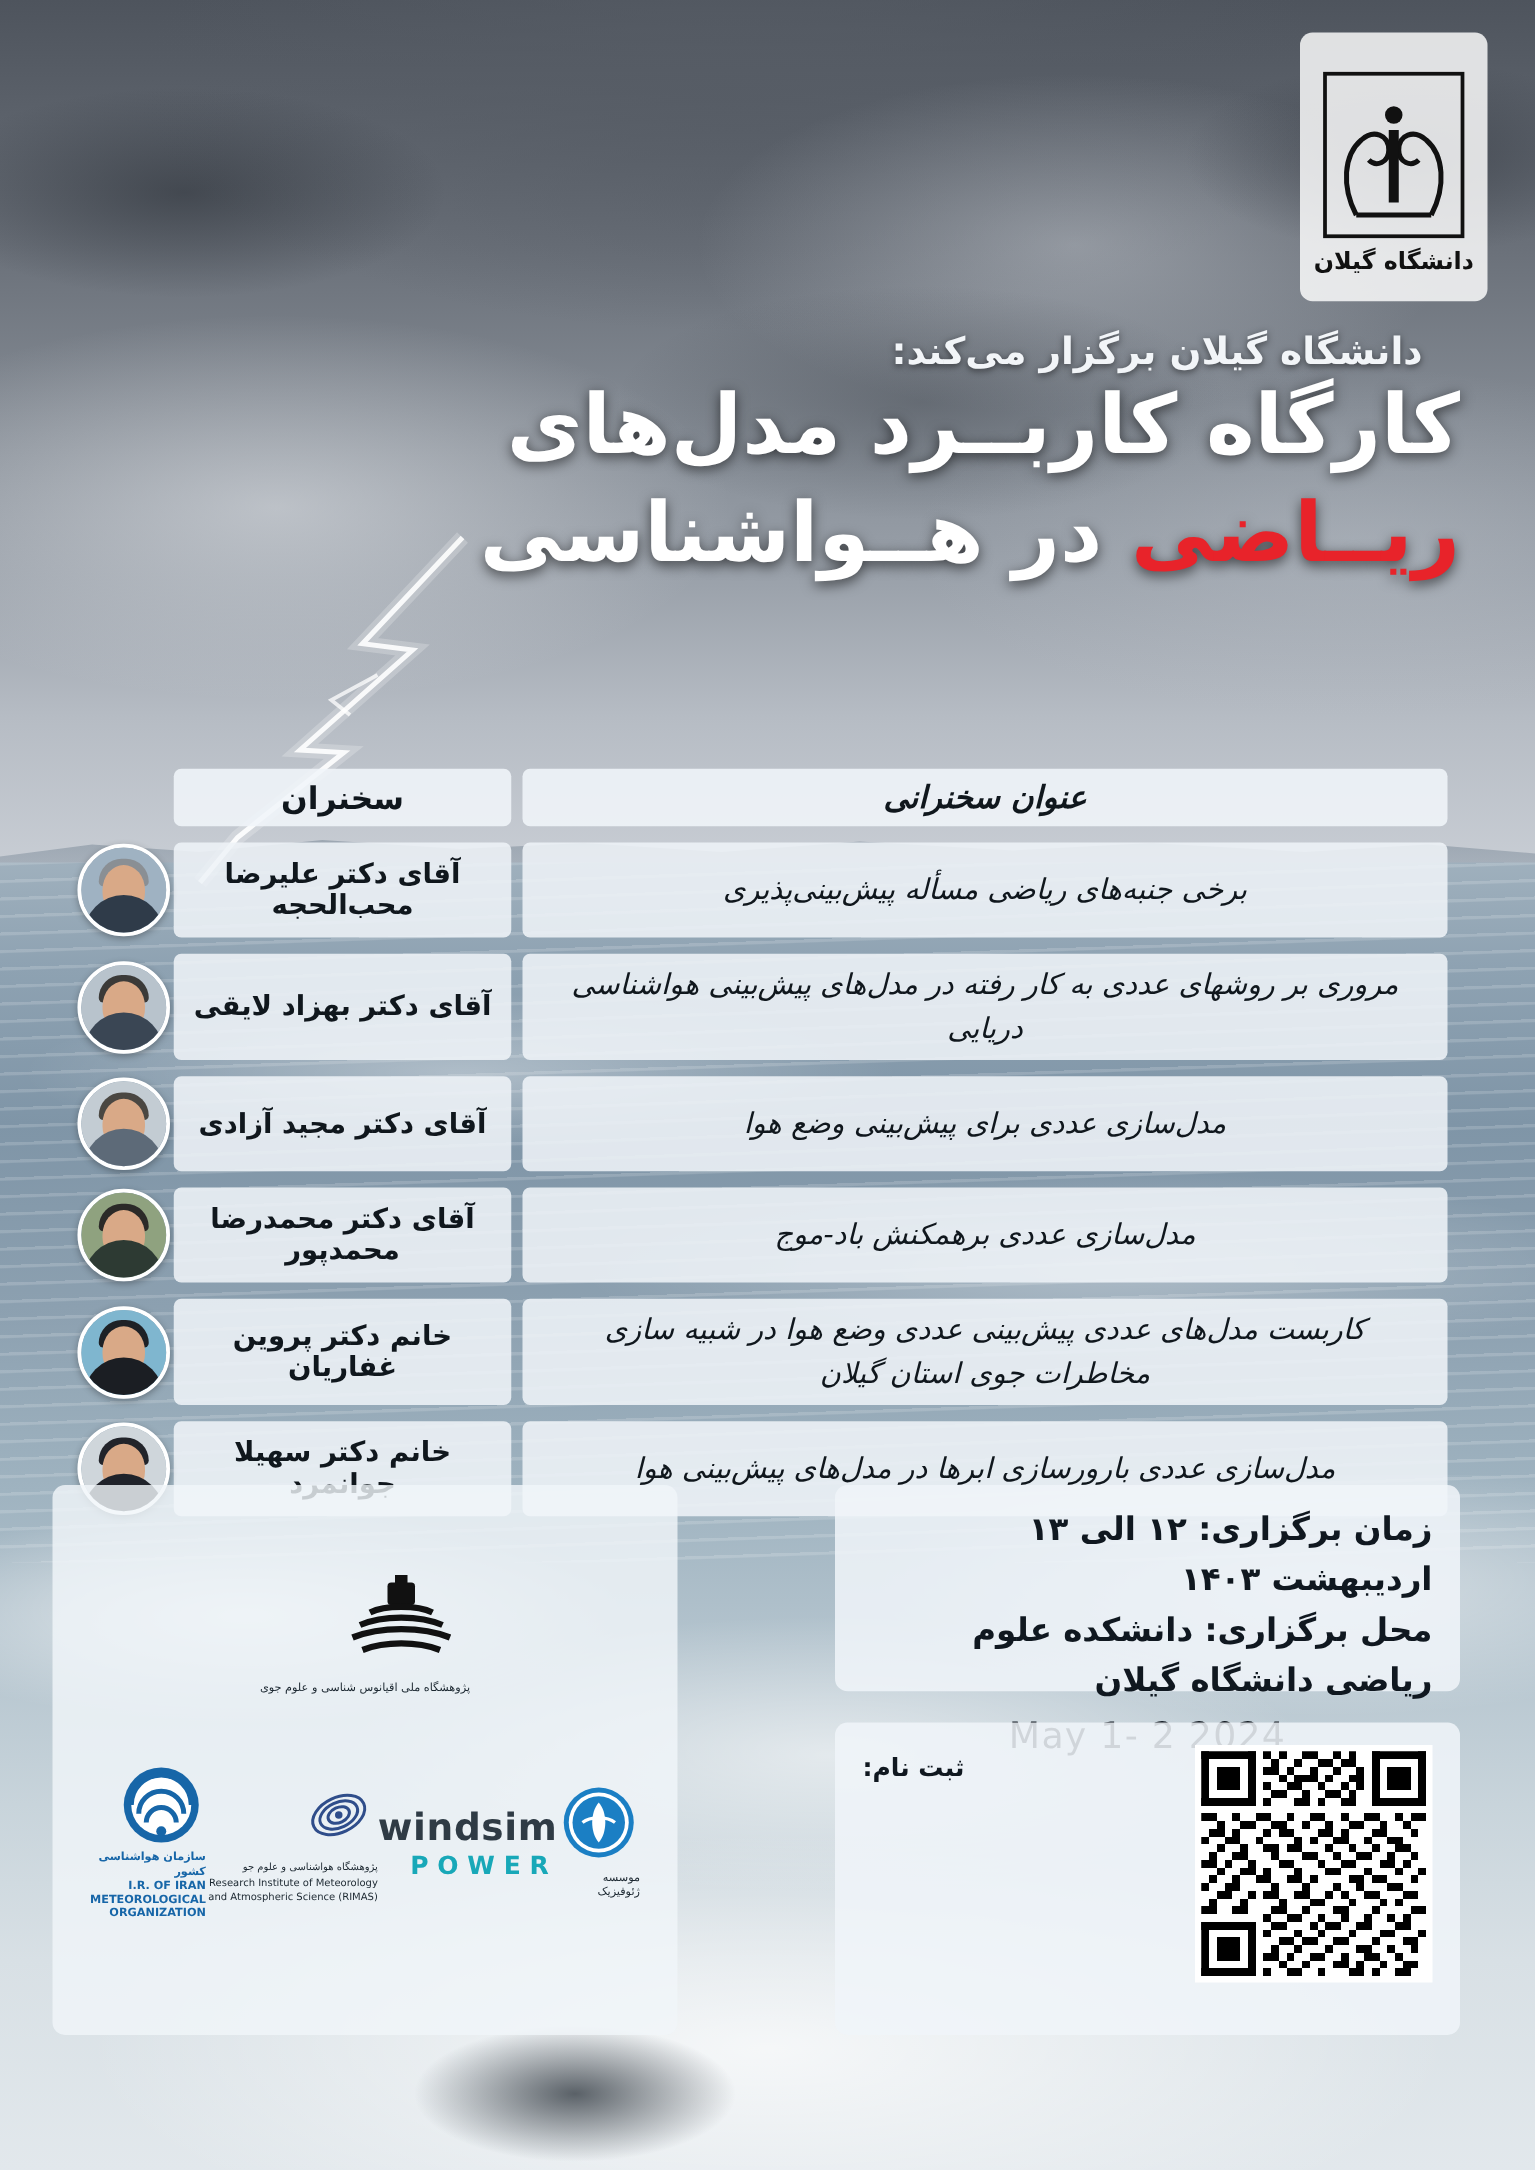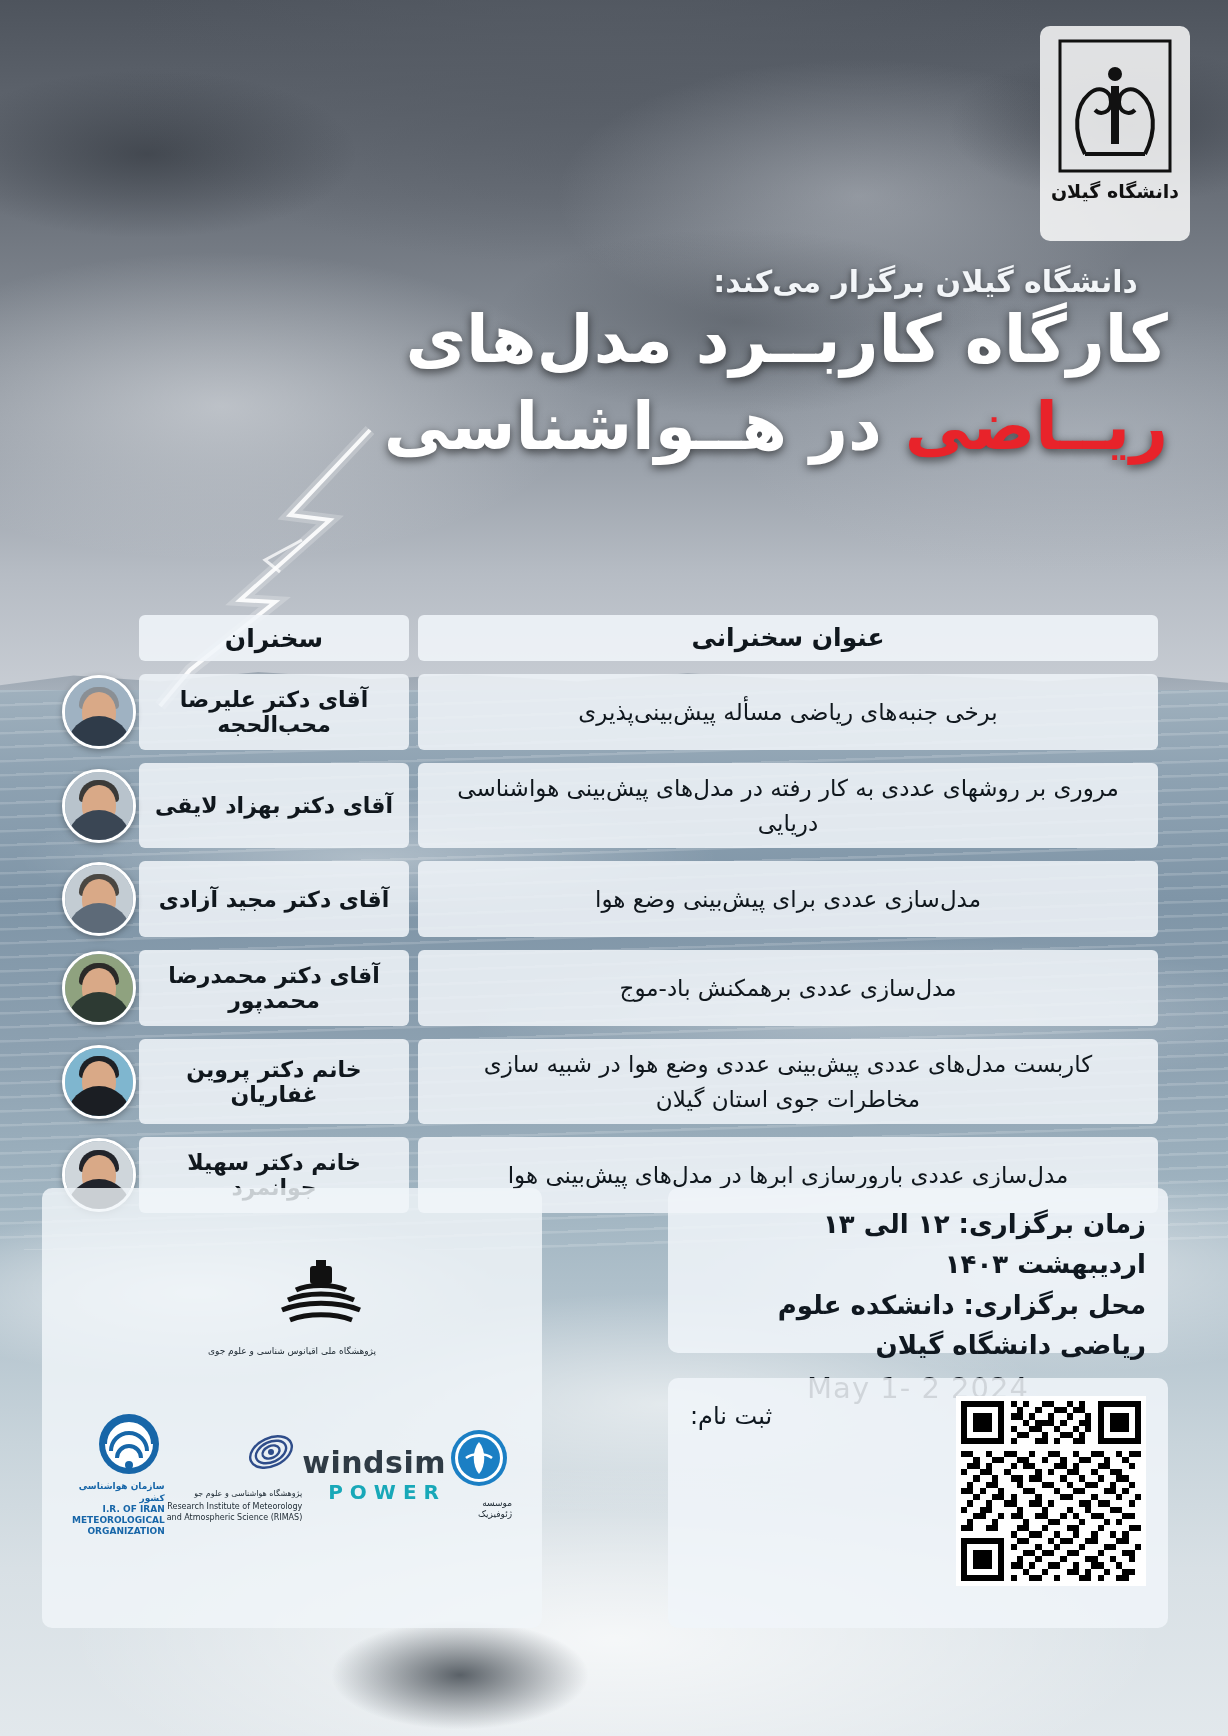--- a/index.html
+++ b/index.html
@@ -77,21 +77,21 @@
     pointer-events: none;
   }
 
   
   .uni-logo {
     position: absolute; right: 38px; top: 26px;
     width: 150px; height: 215px;
     background: rgba(255,255,255,0.82);
     border-radius: 10px;
     display: flex; flex-direction: column; align-items: center; justify-content: flex-start;
-    padding-top: 10px;
+    padding-top: 28px;
   }
   .uni-logo .mark {
     width: 120px; height: 140px;
   }
   .uni-logo .uname {
     font-size: 19px; color: #111; margin-top: 4px; font-weight: bold;
   }
 
   
   .presented-by {
@@ -124,21 +124,21 @@
     display: flex; align-items: center; justify-content: center;
     text-align: center;
     border-radius: 6px;
     color: #10171d;
   }
   .head .cell-title, .head .cell-speaker {
     background: rgba(240,245,249,0.88);
     font-weight: bold; font-size: 25px;
     height: 46px;
   }
-  .cell-title { width: 740px; margin-left: 9px; font-size: 23px; line-height: 1.5; padding: 8px 20px; min-height: 76px; }
+  .cell-title { width: 740px; margin-left: 9px; font-size: 23px; line-height: 1.5; padding: 8px 20px; min-height: 76px; font-style: italic; }
   .cell-speaker { width: 270px; font-size: 22px; font-weight: bold; padding: 4px 10px; min-height: 76px; }
   .head .cell-title { min-height: 46px; }
   .head .cell-speaker { min-height: 46px; }
 
   .avatar {
     position: absolute; left: -8px; top: 50%; transform: translateY(-50%);
     width: 74px; height: 74px; border-radius: 50%;
     border: 3px solid #ffffff;
     overflow: hidden;
     box-shadow: 0 2px 6px rgba(0,0,0,0.3);
@@ -169,21 +169,21 @@
   .info-line { font-size: 26px; font-weight: bold; color: #101820; line-height: 1.55; }
   .info-date-en { font-size: 29px; color: #101820; text-align: center; margin-top: 6px; letter-spacing: 1px; }
 
   .reg-panel {
     position: absolute; right: 60px; top: 1378px; width: 500px; height: 250px;
     background: rgba(240,245,249,0.86);
     border-radius: 10px;
     padding: 18px 22px;
     display: flex; align-items: flex-start; justify-content: space-between;
   }
-  .reg-label { font-size: 24px; font-weight: normal; color: #101820; margin-top: 6px; }
+  .reg-label { font-size: 20px; font-weight: bold; color: #101820; margin-top: 6px; }
   .qr { width: 190px; height: 190px; background: #fff; padding: 5px; }
 
   
   .sponsors {
     position: absolute; left: 42px; top: 1188px; width: 500px; height: 440px;
     background: rgba(240,245,249,0.82);
     border-radius: 10px;
     padding: 16px;
   }
   .sp-top { display: flex; justify-content: center; padding-top: 56px; }

